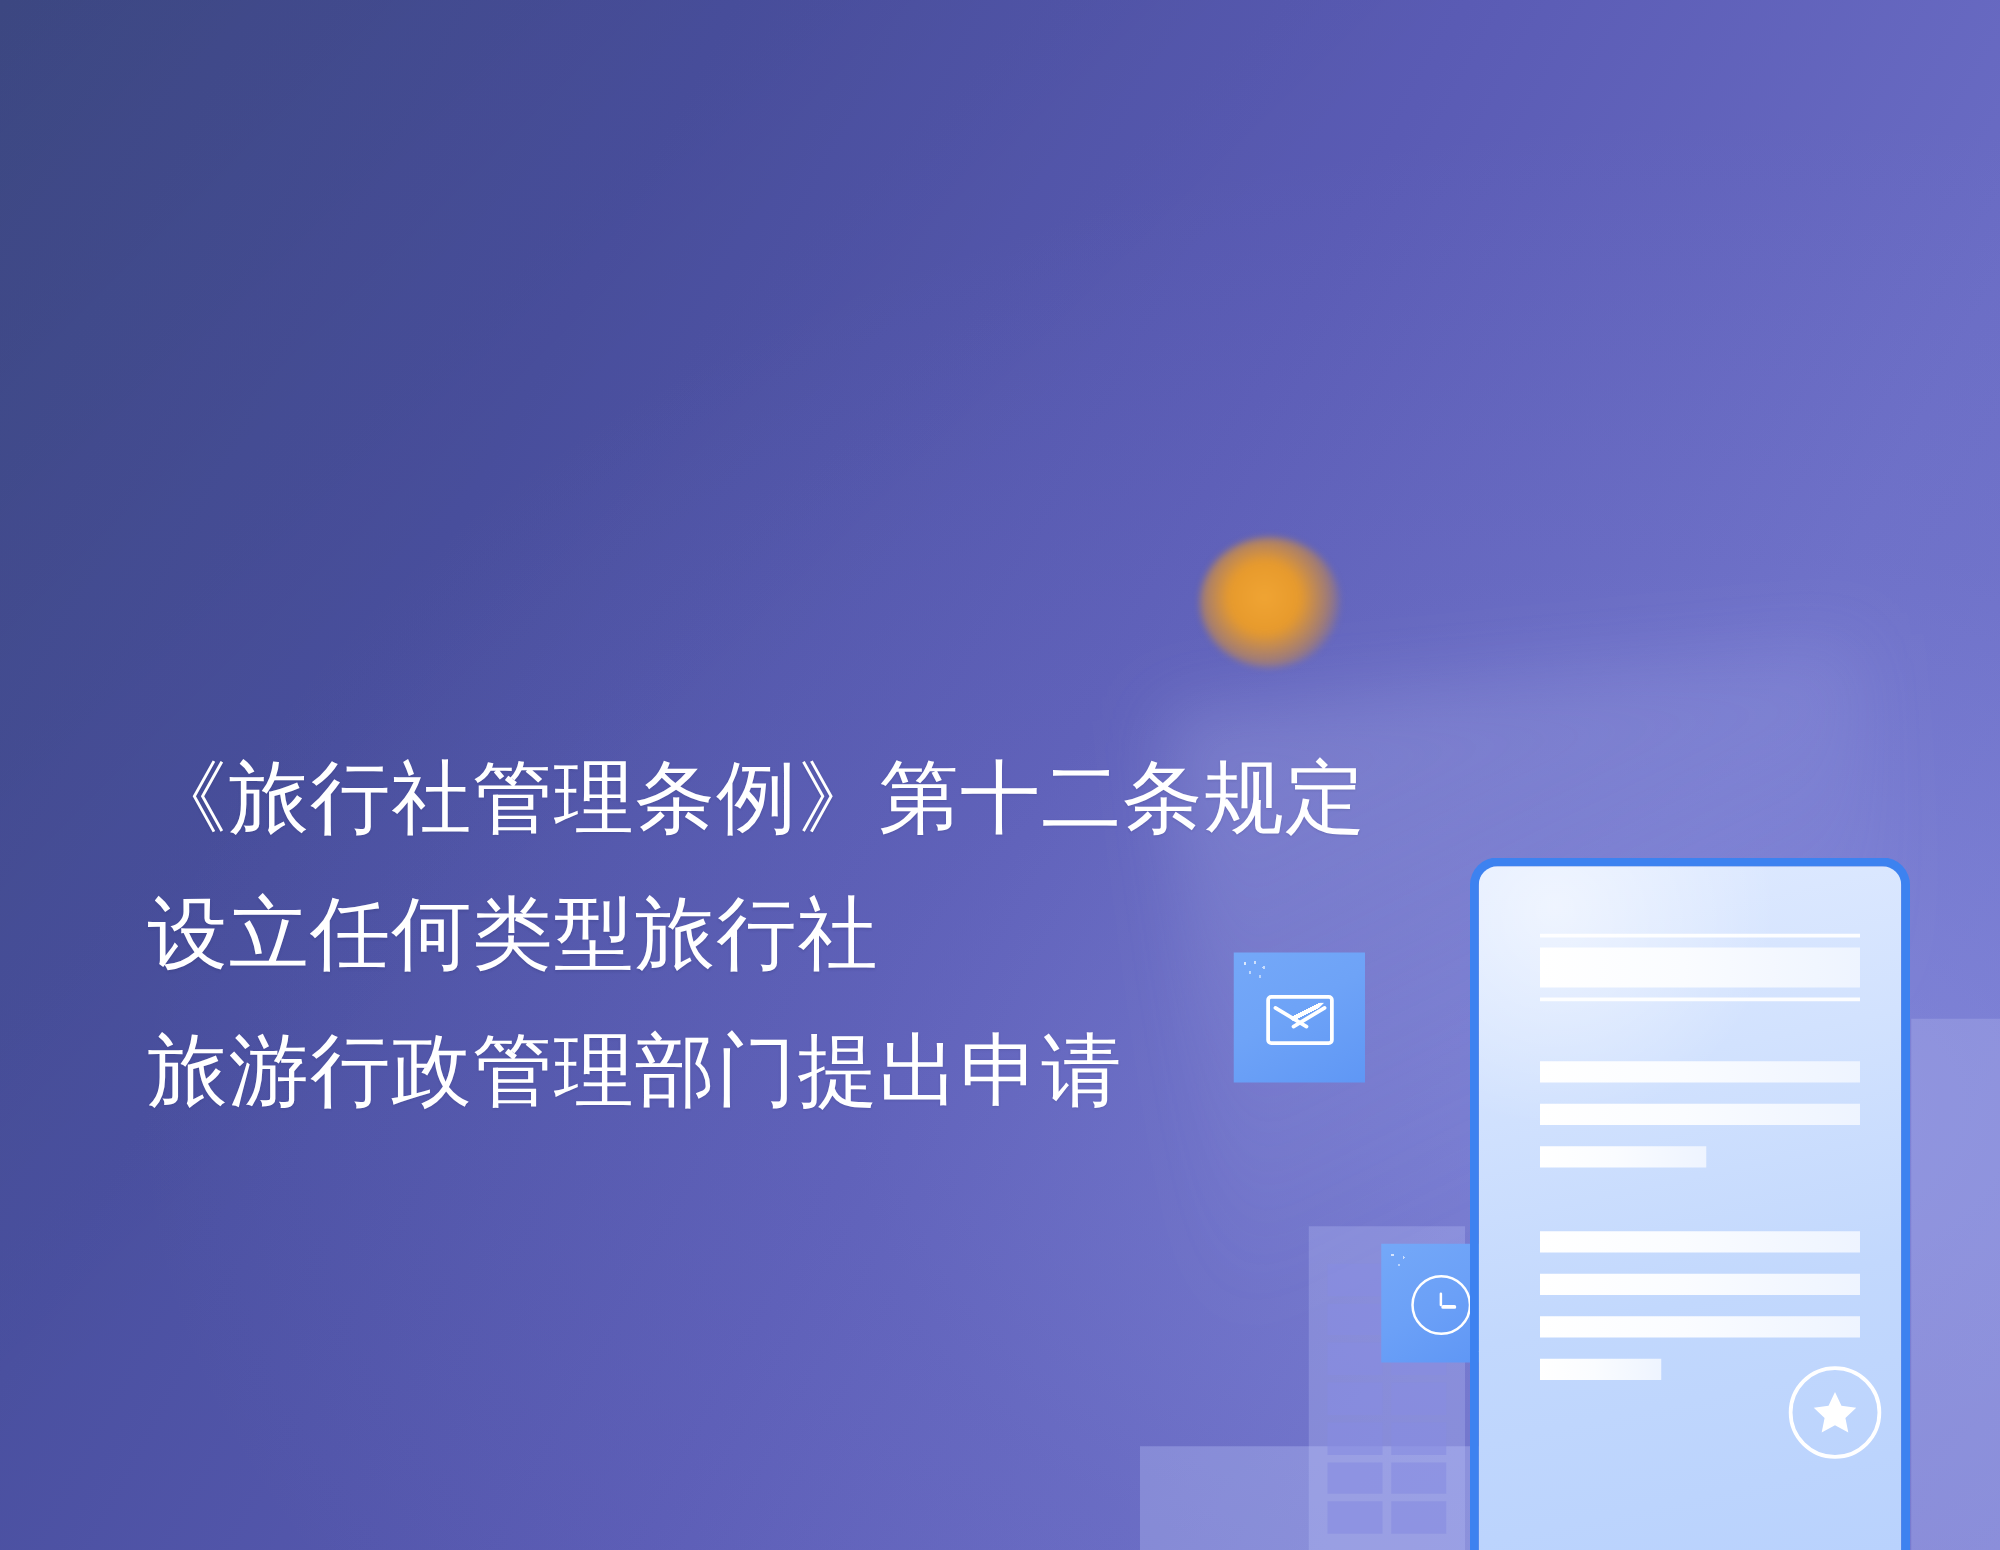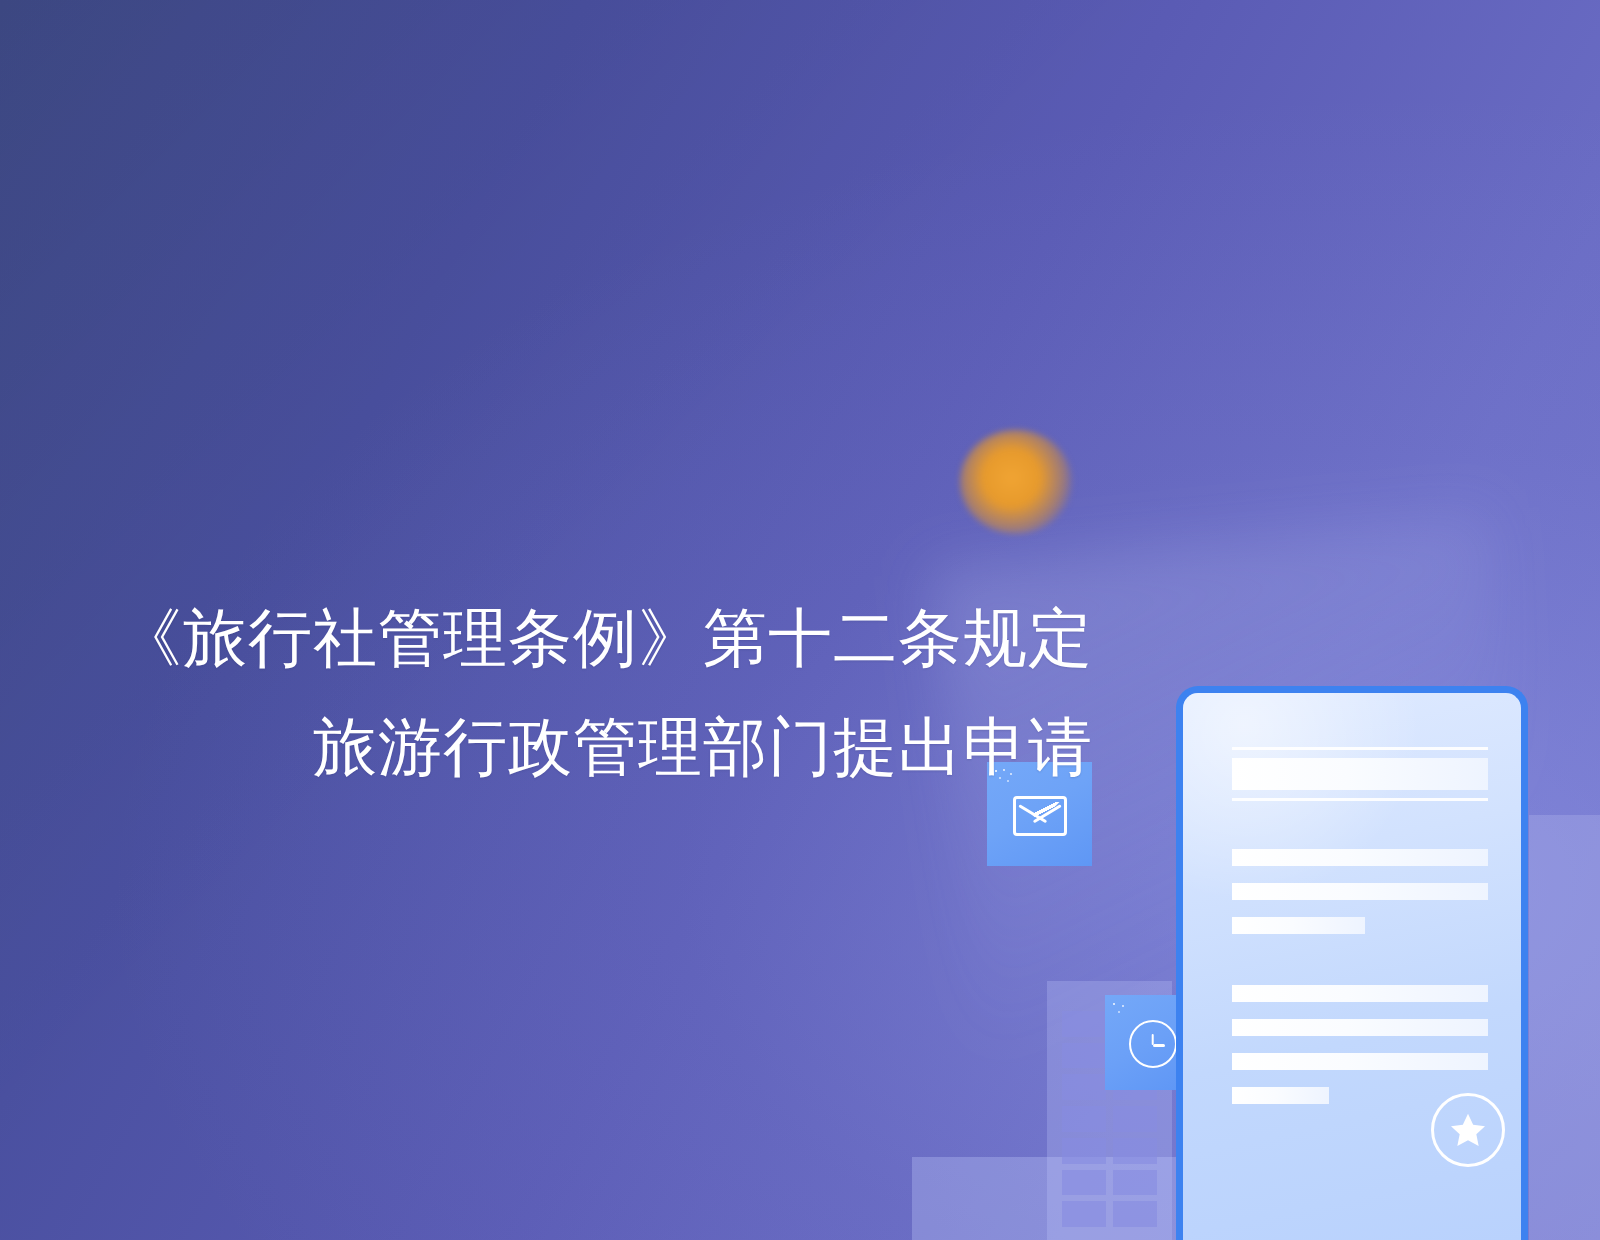--- a/index.html
+++ b/index.html
@@ -70,21 +70,20 @@
     filter:blur(3px);
     z-index:5;
   }
 
   
   .body-copy{
     position:absolute;
     left:118px; top:606px;
     z-index:6;
     color:#ffffff;
-    text-align:right;
   }
   .body-copy .bline{
     font-size:64px;
     font-weight:normal;
     line-height:1;
     letter-spacing:1px;
     margin-bottom:45px;
     white-space:pre;
     text-shadow:0 1px 2px rgba(40,45,100,0.18);
   }
@@ -308,16 +307,17 @@
 
   </div>
 
   <div class="orange-blob"></div>
 
   <div class="headline">
   </div>
 
   <div class="body-copy">
     <div class="bline">《旅行社管理条例》第十二条规定</div>
+    <div class="bline">设立任何类型旅行社</div>
     <div class="bline">旅游行政管理部门提出申请</div>
   </div>
 
 </div>
 
 </body></html>

